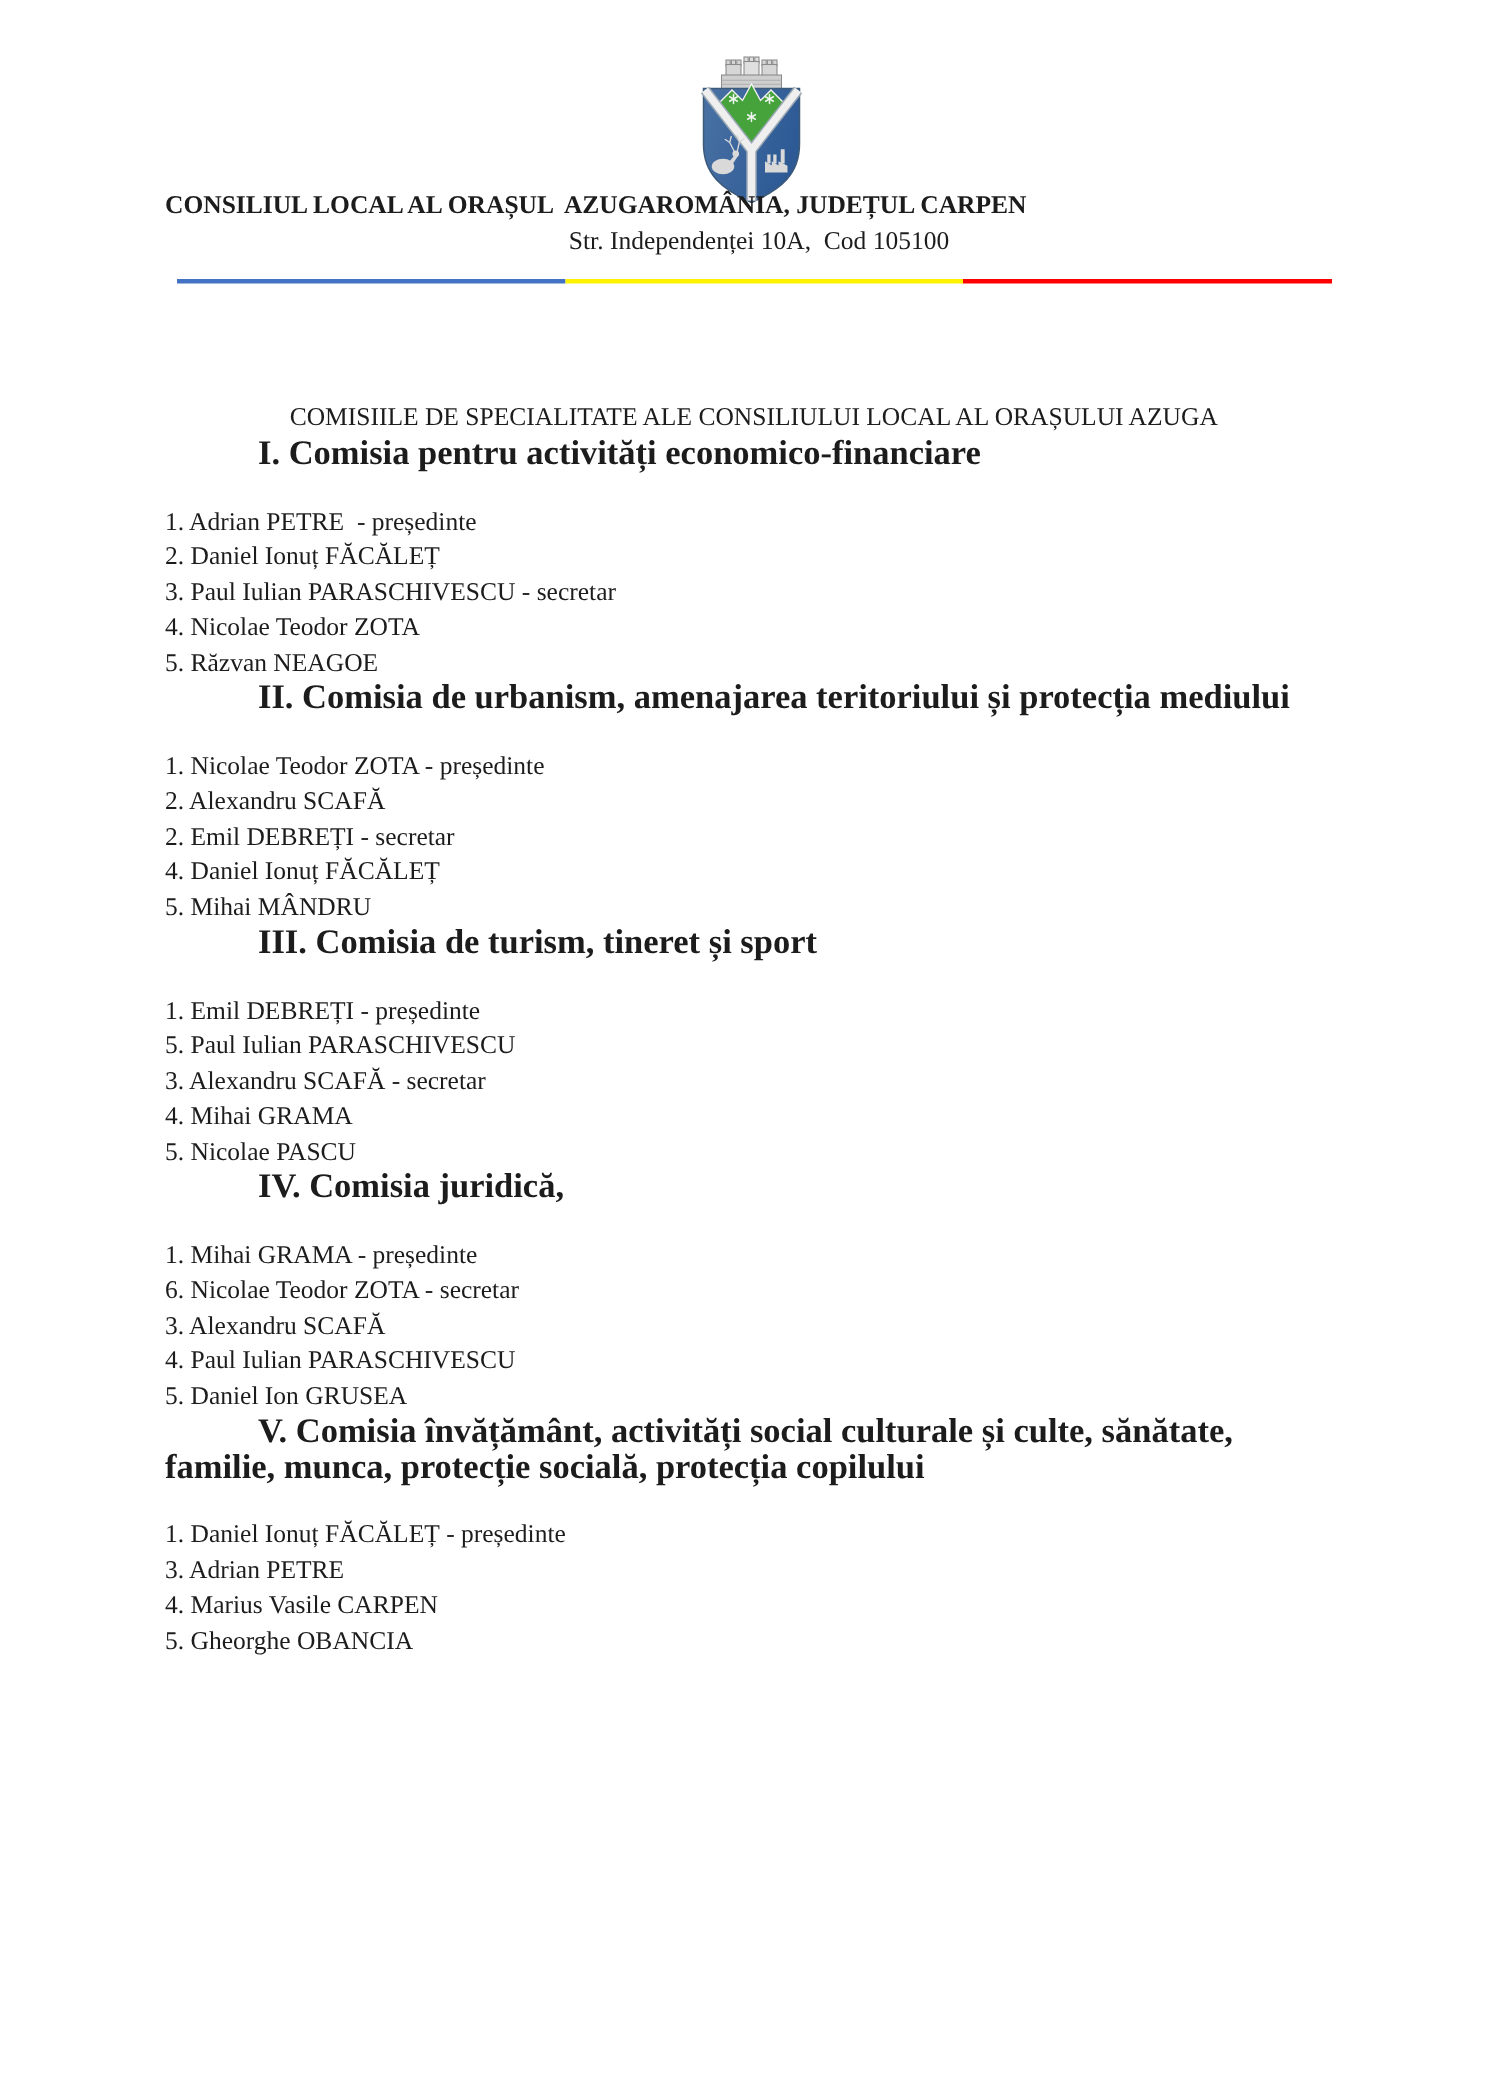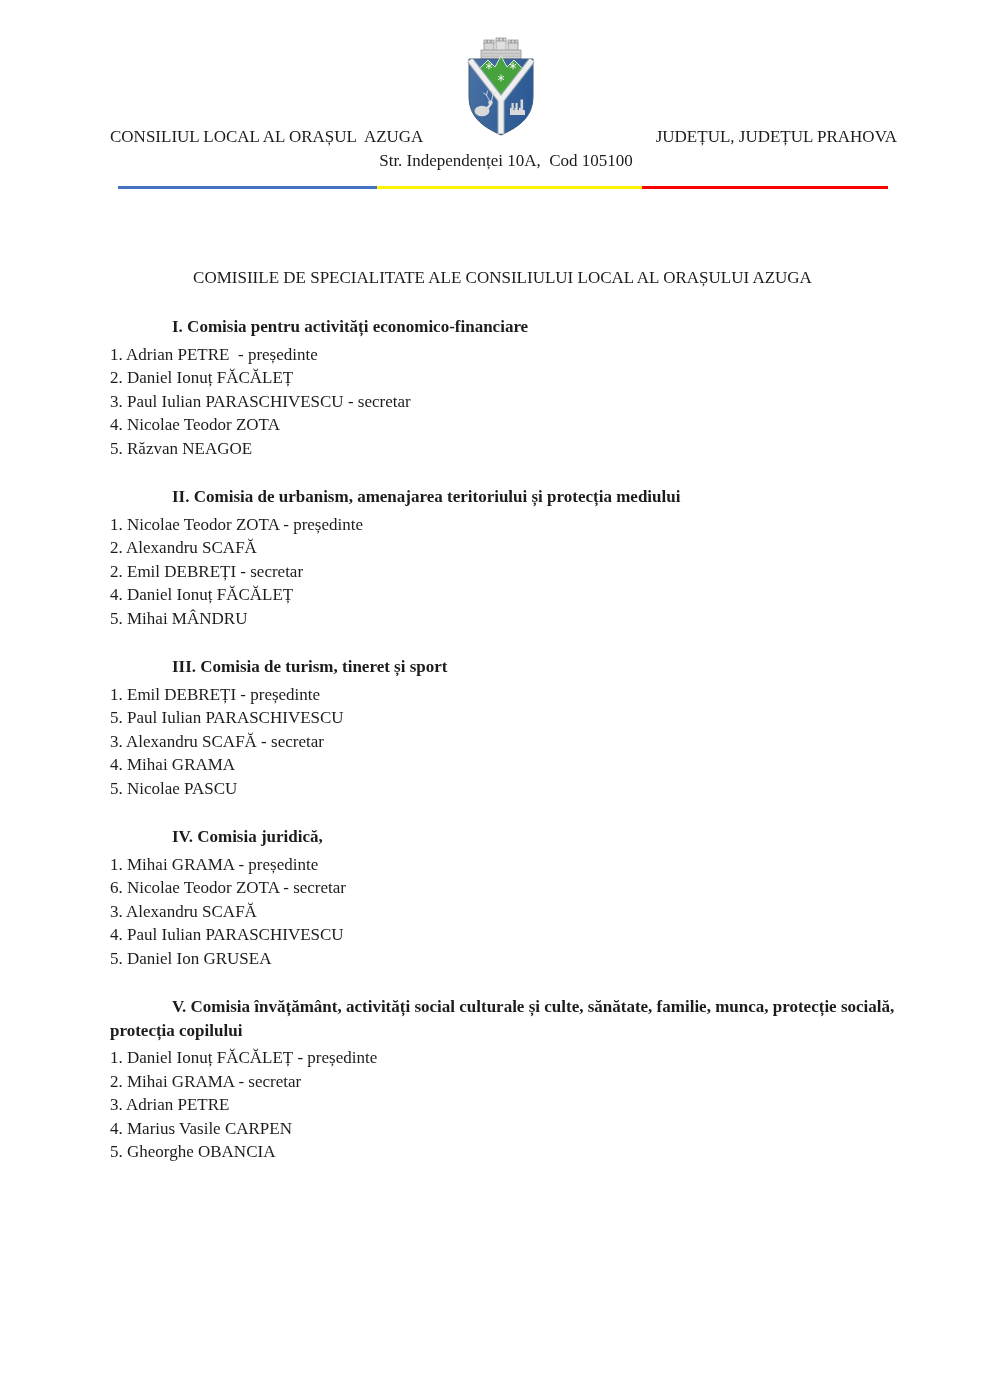--- a/index.html
+++ b/index.html
@@ -13,22 +13,22 @@
     color:#1c1c1c;
     overflow:hidden;
   }
   .header { position:absolute; top:0; left:0; width:100%; height:200px; }
   .crest {
     position:absolute; top:36px; left:calc(50% - 34px);
     width:80px; height:102px;
   }
   .header-row {
     position:absolute; top:127px; left:110px; right:93px;
-    display:flex; justify-content:space-between; align-items:baseline;
-    font-weight:normal; font-size:17px; line-height:20px;
+    display:flex; justify-content:flex-start; align-items:baseline;
+    font-weight:bold; font-size:17px; line-height:20px;
     white-space:pre-wrap;
   }
   .address-line {
     position:absolute; top:151px; left:0; width:100%;
     padding-left:22px;
     text-align:center; font-size:17px; line-height:20px;
     white-space:pre-wrap;
   }
   .tricolor {
     position:absolute; top:186px; left:118px; width:770px; height:3px;
@@ -42,26 +42,25 @@
   .content {
     position:absolute; top:266px; left:110px; width:785px;
   }
   .doc-title {
     text-align:center;
     font-weight:normal; font-size:17px; line-height:24px;
     white-space:pre-wrap;
   }
   .commission { }
   .section-heading {
-    margin-top:25px;
-    font-weight:bold; font-size:17px; line-height:23.5px;
+    font-weight:bold; font-size:23px; line-height:23.5px;
     text-indent:62px;
     white-space:pre-wrap;
   }
-  .member-list { margin-top:4px; }
+  .member-list { margin-top:22px; }
   .member-line {
     font-size:17px; line-height:23.5px;
     white-space:pre-wrap;
   }
 </style>
 </head>
 <body>
 
 <div class="page">
 
@@ -136,21 +135,21 @@
       <g fill="#d9d9d9">
         <rect x="50.5" y="67" width="2.2" height="6"></rect>
         <rect x="54.5" y="67" width="2.2" height="6"></rect>
         <rect x="59.5" y="63.5" width="2.6" height="9.5"></rect>
         <path d="M49,79 v-7.5 l4.5,2.8 v-2.8 l4.5,2.8 v-2.8 l6,3 v4.5 z"></path>
       </g>
     </svg>
 
     <div class="header-row">
       <span>CONSILIUL LOCAL AL ORAȘUL  AZUGA</span>
-      <span>JUDEȚUL, JUDEȚUL PRAHOVA</span>
+      <span>ROMÂNIA, JUDEȚUL CARPEN</span>
     </div>
 
     <div class="address-line">Str. Independenței 10A,  Cod 105100</div>
 
     <div class="tricolor">
       <div class="seg seg-blue" style="background: rgb(68, 114, 196);"></div>
       <div class="seg seg-yellow" style="background: rgb(255, 242, 0);"></div>
       <div class="seg seg-red" style="background: rgb(254, 0, 0);"></div>
     </div>
   </div>
@@ -195,21 +194,20 @@
             <div class="member-line">6. Nicolae Teodor ZOTA - secretar</div>
             <div class="member-line">3. Alexandru SCAFĂ</div>
             <div class="member-line">4. Paul Iulian PARASCHIVESCU</div>
             <div class="member-line">5. Daniel Ion GRUSEA</div>
           </div>
         </section>
         <section class="commission">
           <h2 class="section-heading">V. Comisia învățământ, activități social culturale și culte, sănătate, familie, munca, protecție socială, protecția copilului</h2>
           <div class="member-list">
             <div class="member-line">1. Daniel Ionuț FĂCĂLEȚ - președinte</div>
-            <div class="member-line">2. Mihai GRAMA - secretar</div>
             <div class="member-line">3. Adrian PETRE</div>
             <div class="member-line">4. Marius Vasile CARPEN</div>
             <div class="member-line">5. Gheorghe OBANCIA</div>
           </div>
         </section>
       </div>
   </main>
 
 </div>
 

